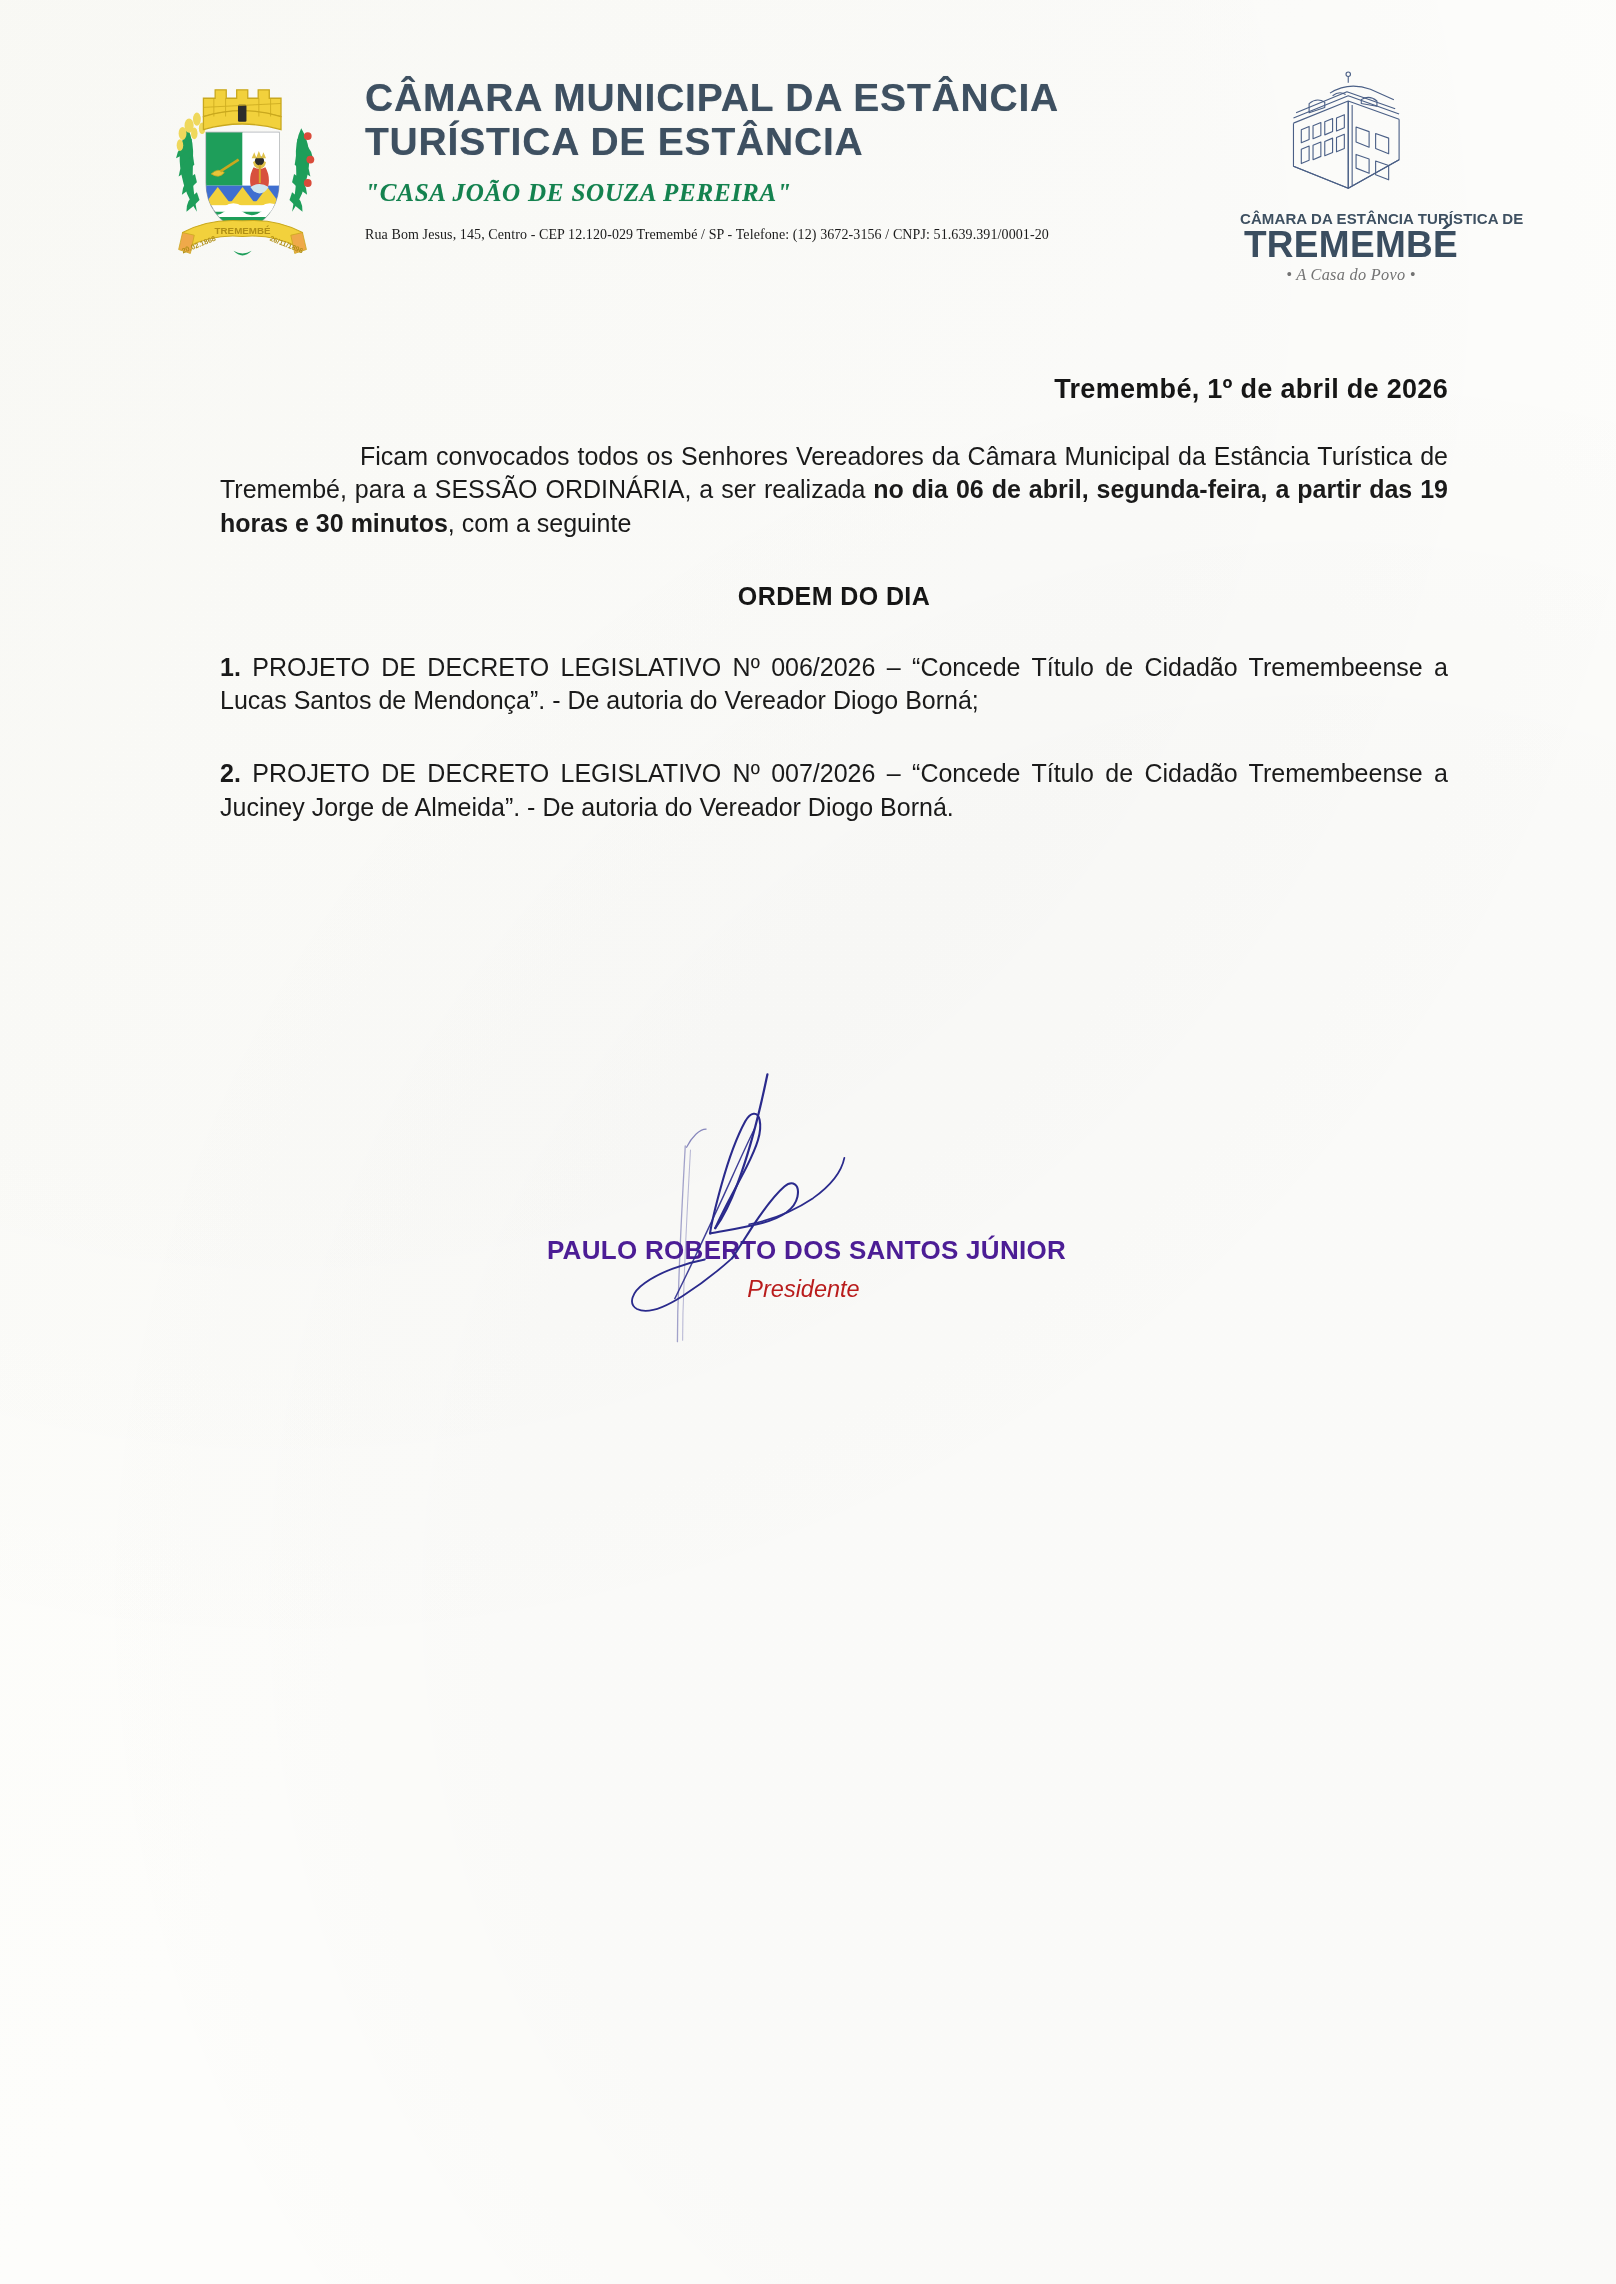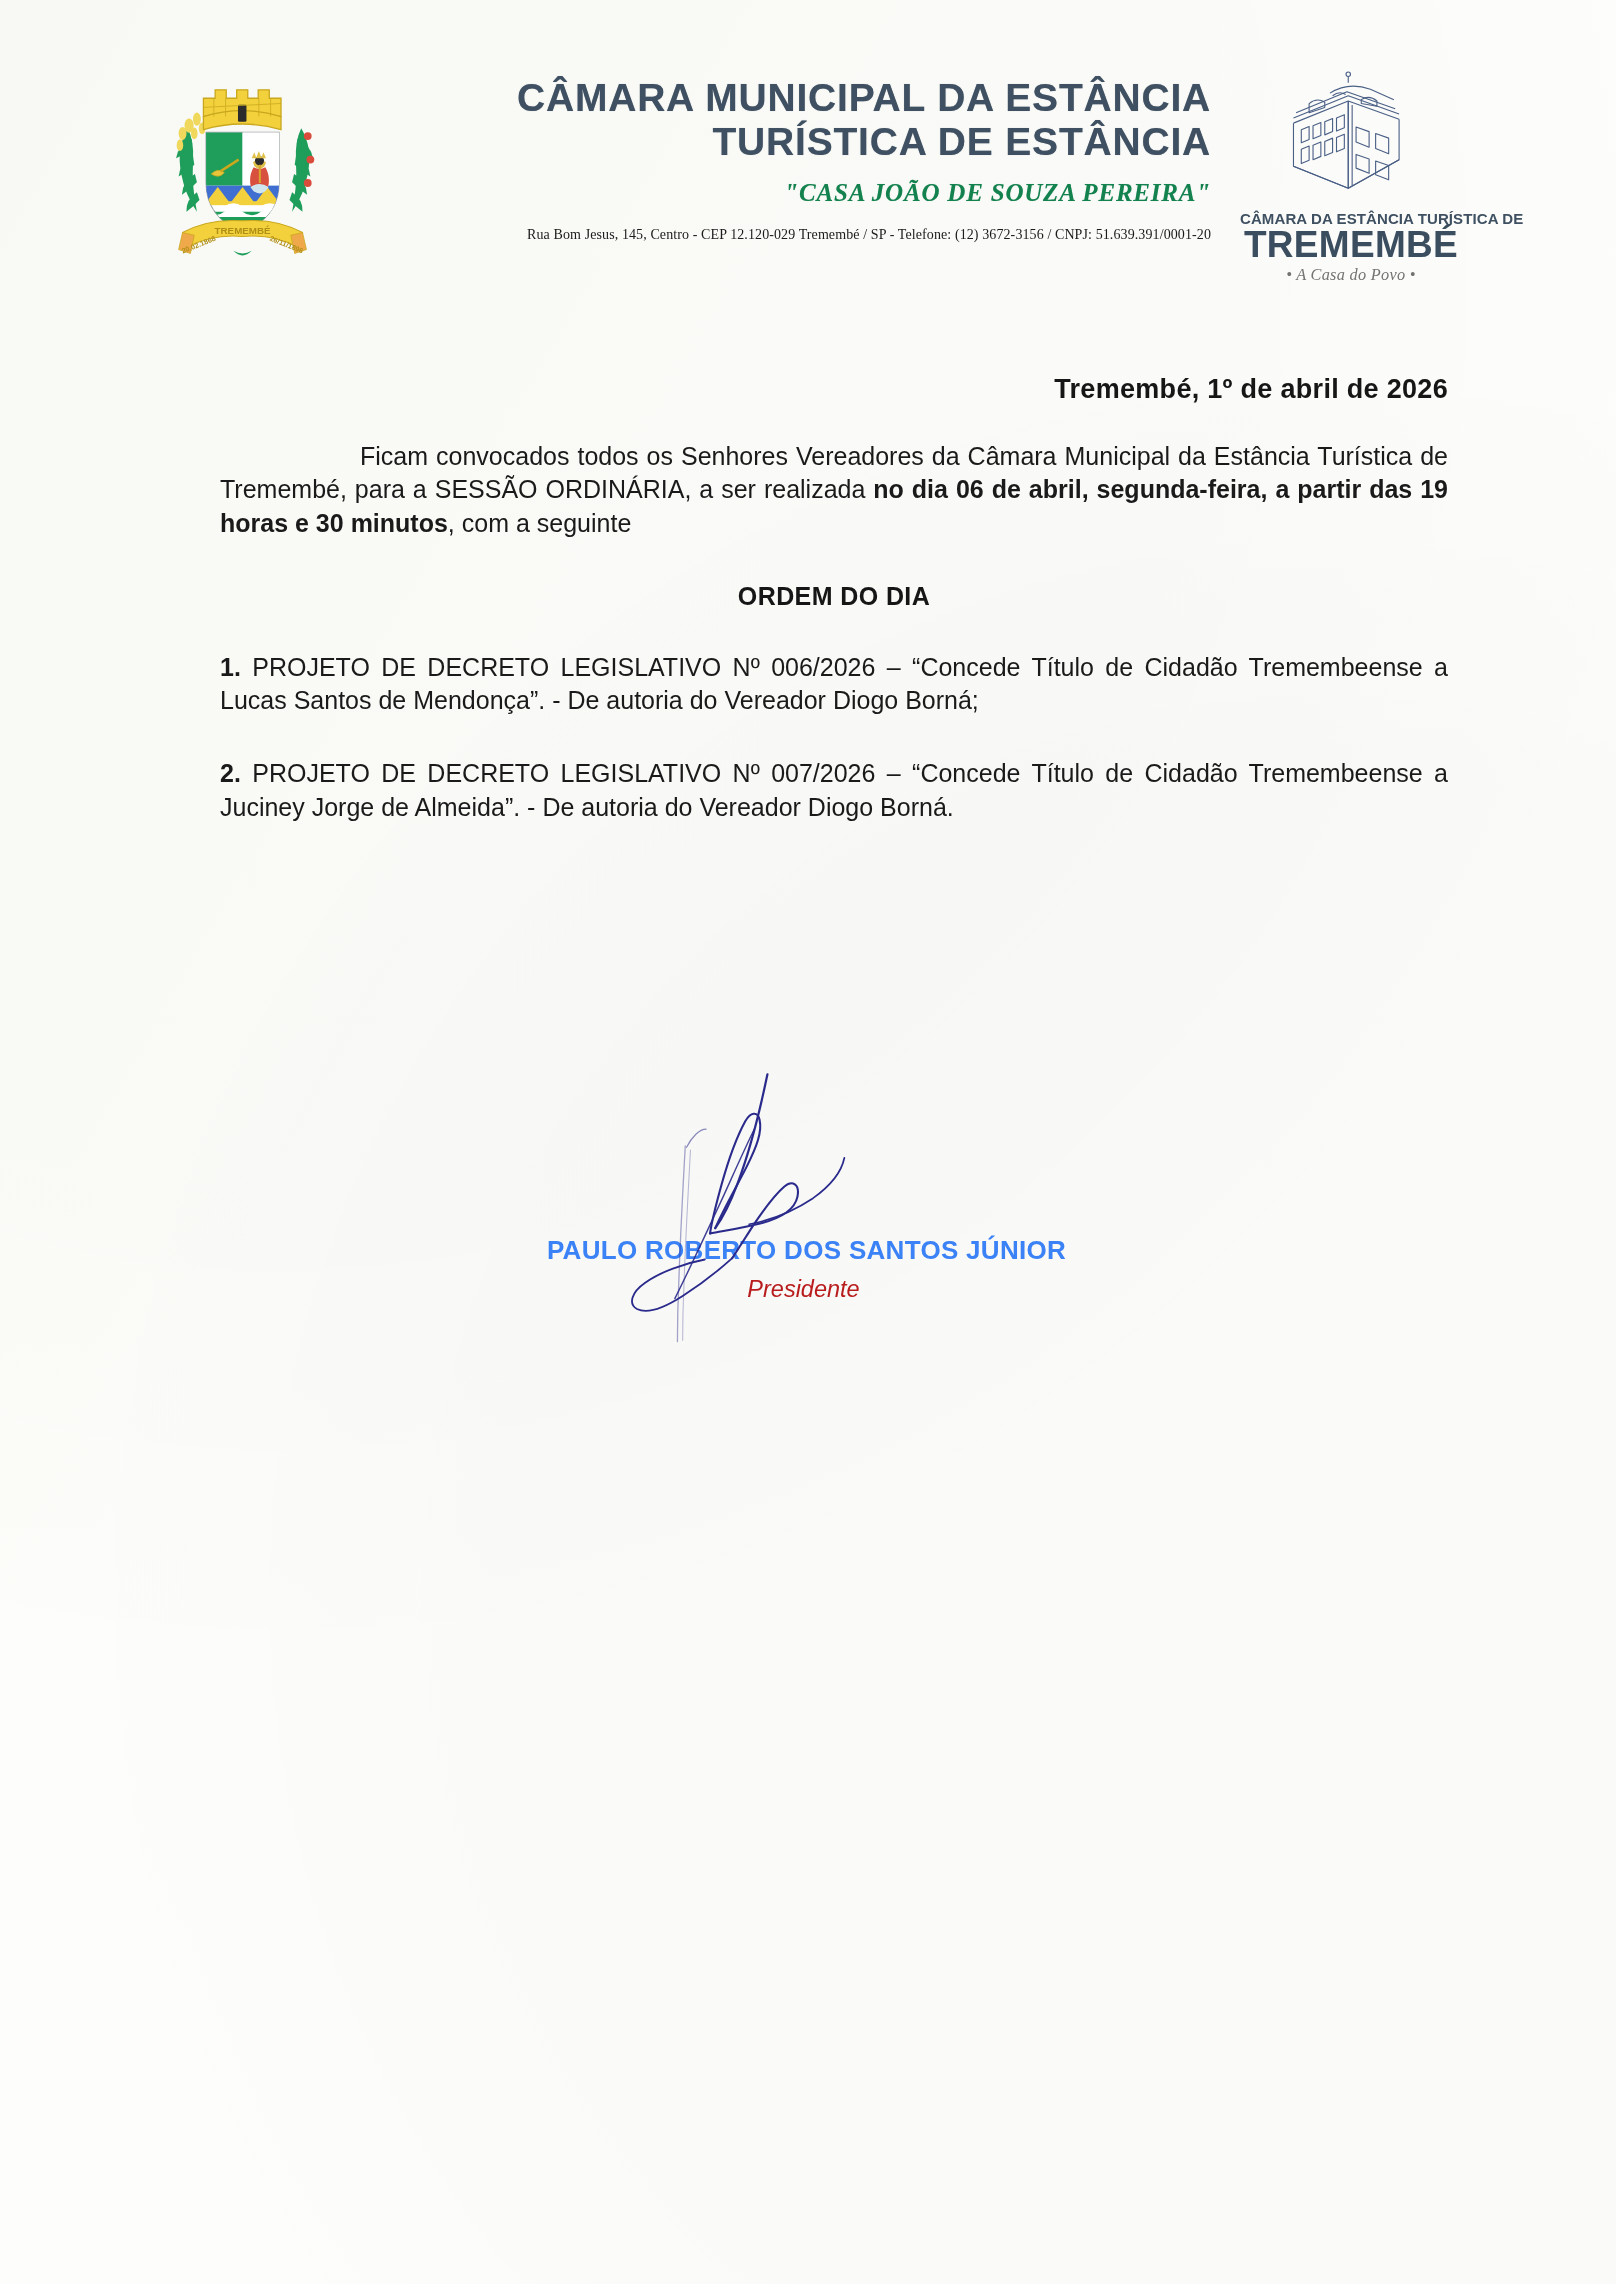--- a/index.html
+++ b/index.html
@@ -36,23 +36,23 @@
     top: 63px; left: 0; right: 0;
     height: 215px;
   }
   .crest {
     position: absolute;
     left: 163px; top: 13px;
     width: 163px; height: 186px;
   }
   .center-head {
     position: absolute;
-    left: 344px; top: 13px;
+    left: 365px; top: 13px;
     width: 867px;
-    text-align: right;
+    text-align: left;
   }
   .head-title {
     font-family: "Liberation Sans", sans-serif;
     font-weight: bold;
     font-size: 39px;
     line-height: 1.14;
     letter-spacing: 0.8px;
     color: #3e5061;
     margin: 0;
     text-shadow: 0 0 0.7px rgba(62,80,97,0.5);
@@ -190,21 +190,21 @@
     z-index: 3;
     pointer-events: none;
   }
   .sig-name {
     position: absolute;
     left: 0; right: 4px;
     top: 166px;
     font-weight: bold;
     font-size: 26px;
     letter-spacing: 0.3px;
-    color: #3b82f6;
+    color: #4c1d95;
     z-index: 2;
   }
   .sig-role {
     position: absolute;
     left: 0; right: 10px;
     top: 207px;
     font-size: 23.5px;
     color: #b91c1c;
     z-index: 2;
     font-style: italic;

